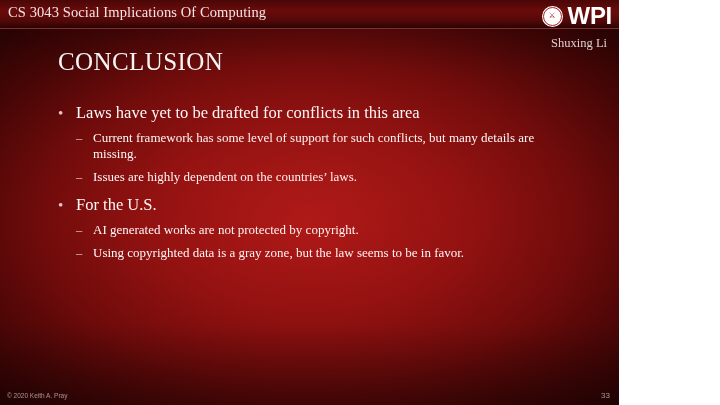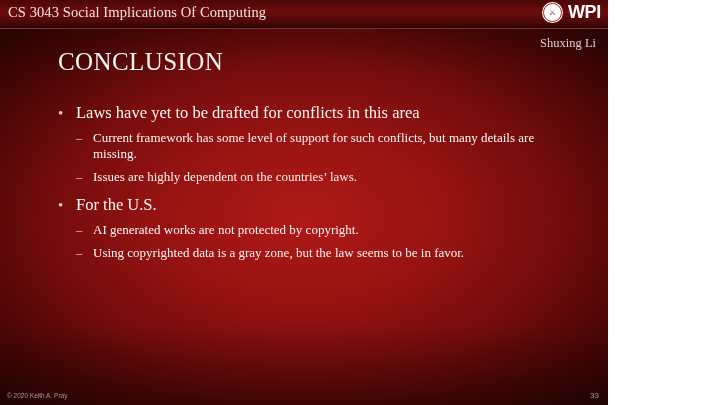--- a/index.html
+++ b/index.html
@@ -12,20 +12,21 @@
     overflow: hidden;
     font-family: "Liberation Serif", serif;
   }
   .slide {
     position: relative;
     width: 608px;
     height: 405px;
     background:
       radial-gradient(ellipse 70% 65% at 50% 55%, #a71414 0%, #8e0f0f 35%, #6d0a0a 62%, #4a0606 82%, #2e0303 100%);
     overflow: hidden;
+    padding-left: 11px;
   }
   .slide::after {
     content: "";
     position: absolute;
     inset: 0;
     background:
       radial-gradient(ellipse 95% 80% at 50% 48%, rgba(255,80,60,0.10) 0%, rgba(0,0,0,0) 60%),
       linear-gradient(to bottom, rgba(0,0,0,0.18) 0%, rgba(0,0,0,0) 18%, rgba(0,0,0,0) 80%, rgba(0,0,0,0.35) 100%);
     pointer-events: none;
   }
@@ -80,21 +81,21 @@
   .logo-seal .crest {
     position: relative;
     font-size: 8px;
     color: #ac1f23;
     font-family: "Liberation Serif", serif;
     line-height: 1;
   }
   .logo-text {
     font-family: "Liberation Sans", sans-serif;
     font-weight: bold;
-    font-size: 18px;
+    font-size: 24px;
     color: #ffffff;
     letter-spacing: -0.3px;
     text-align: right;
   }
 
   
   .presenter {
     position: absolute;
     right: 12px;
     top: 36px;

